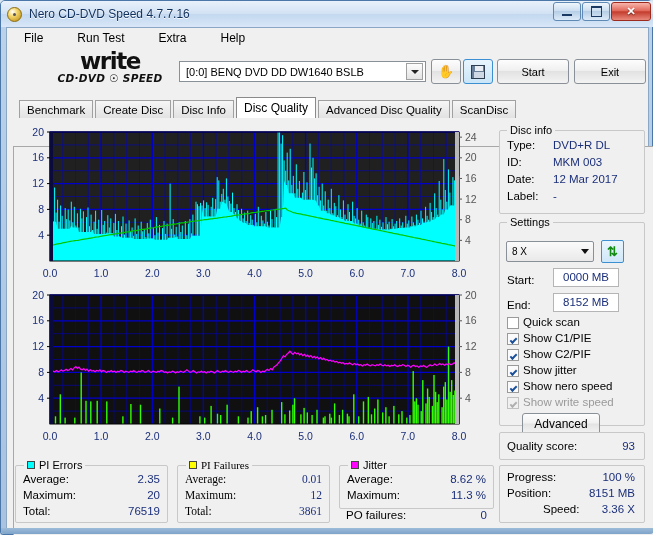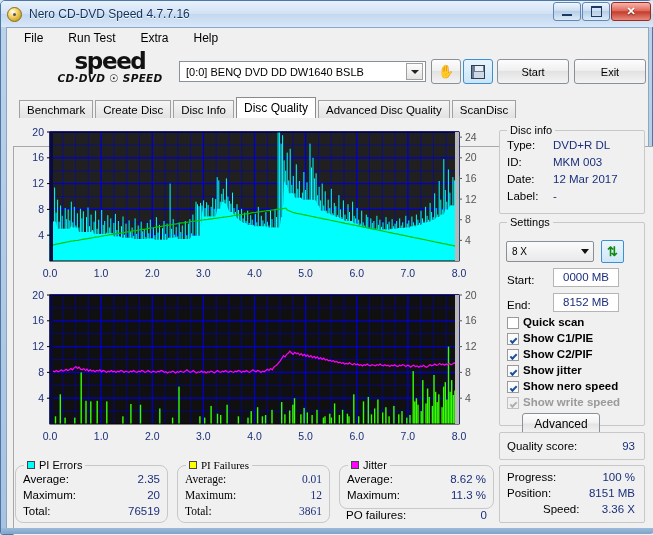--- a/index.html
+++ b/index.html
@@ -56,21 +56,21 @@
 
   
   .client{
     position:absolute;left:5px;top:26px;width:643px;height:503px;
     background:#f0f0f0;
     border:1px solid #8aa8c6;border-bottom:none;
     box-sizing:border-box;
   }
   .menubar{
     height:20px;background:#f0f0f0;display:flex;align-items:center;
-    padding-left:8px;gap:7px;border-bottom:1px solid #f0f0f0;
+    padding-left:8px;gap:16px;border-bottom:1px solid #f0f0f0;
   }
   .menubar span{padding:2px 9px;font-size:12px;color:#000;}
 
   .toolbar{
     position:relative;height:48px;background:#f0f0f0;
   }
   .nero-logo{
     position:absolute;left:28px;top:2px;width:150px;text-align:center;
     user-select:none;
   }
@@ -176,21 +176,21 @@
     border:1px solid #3c8fd0;border-radius:2px;
     background:linear-gradient(180deg,#eaf5fd,#cfe7f9);
     display:flex;align-items:center;justify-content:center;
     color:#128a12;font-size:13px;font-weight:bold;line-height:13px;
   }
   .tbox{
     position:absolute;width:66px;height:19px;box-sizing:border-box;
     background:#fff;border:1px solid #b5b5b5;
     font-size:11.5px;color:#1b2f7a;text-align:center;line-height:17px;
   }
-  .chk{position:absolute;font-size:11.5px;color:#000;white-space:nowrap;padding-left:16px;font-weight:bold;}
+  .chk{position:absolute;font-size:11.5px;color:#000;white-space:nowrap;padding-left:16px;}
   .chk .box{
     position:absolute;left:0;top:1px;width:12px;height:12px;box-sizing:border-box;
     background:#fff;border:1px solid #9a9a9a;
   }
   .chk.on .box{background:#fbfbfb;}
   .chk.on .box::after{
     content:"";position:absolute;left:2px;top:4px;width:5px;height:2px;
     border-left:2px solid #1b4f9c;border-bottom:2px solid #1b4f9c;
     transform:rotate(-45deg);
   }
@@ -199,21 +199,21 @@
   .chk.disabled .box::after{border-color:#b0b0b0;}
   .adv-btn{
     position:absolute;left:22px;top:170px;width:78px;height:22px;box-sizing:border-box;
     border:1px solid #8a9097;border-radius:3px;
     background:linear-gradient(180deg,#fdfdfd 0%,#f1f1f1 45%,#e3e3e3 50%,#f4f4f4 100%);
     font-size:12px;color:#000;display:flex;align-items:center;justify-content:center;
   }
 
   
   .statgrp{
-    position:absolute;border:1px solid #c8c8c8;border-radius:8px;background:#f0f0f0;
+    position:absolute;border:1px solid #c8c8c8;border-radius:2px;background:#f0f0f0;
     box-sizing:border-box;
   }
   .statgrp .gtitle{
     position:absolute;left:8px;top:-7px;background:#f0f0f0;padding:0 3px;
     font-size:11px;color:#000;white-space:nowrap;display:flex;align-items:center;gap:4px;
   }
   .swatch{display:inline-block;width:8px;height:8px;border:1px solid #444;box-sizing:border-box;}
   #stat-pie{left:14px;top:464px;width:153px;height:58px;}
   #stat-pif{left:176px;top:464px;width:153px;height:58px;font-family:Liberation Serif, serif;}
   #stat-jit{left:338px;top:464px;width:155px;height:44px;}
@@ -251,21 +251,21 @@
 
     <div class="menubar">
       <span>File</span>
       <span>Run Test</span>
       <span>Extra</span>
       <span>Help</span>
     </div>
 
     <div class="toolbar">
       <div class="nero-logo">
-        <div class="nero-word">speed</div>
+        <div class="nero-word">write</div>
         <div class="nero-sub">CD·DVD ☉ SPEED</div>
       </div>
 
       <div class="drive-select">
         <span>[0:0]   BENQ DVD DD DW1640 BSLB</span>
         <span class="arrow">
             <i></i>
           </span>
       </div>
 

